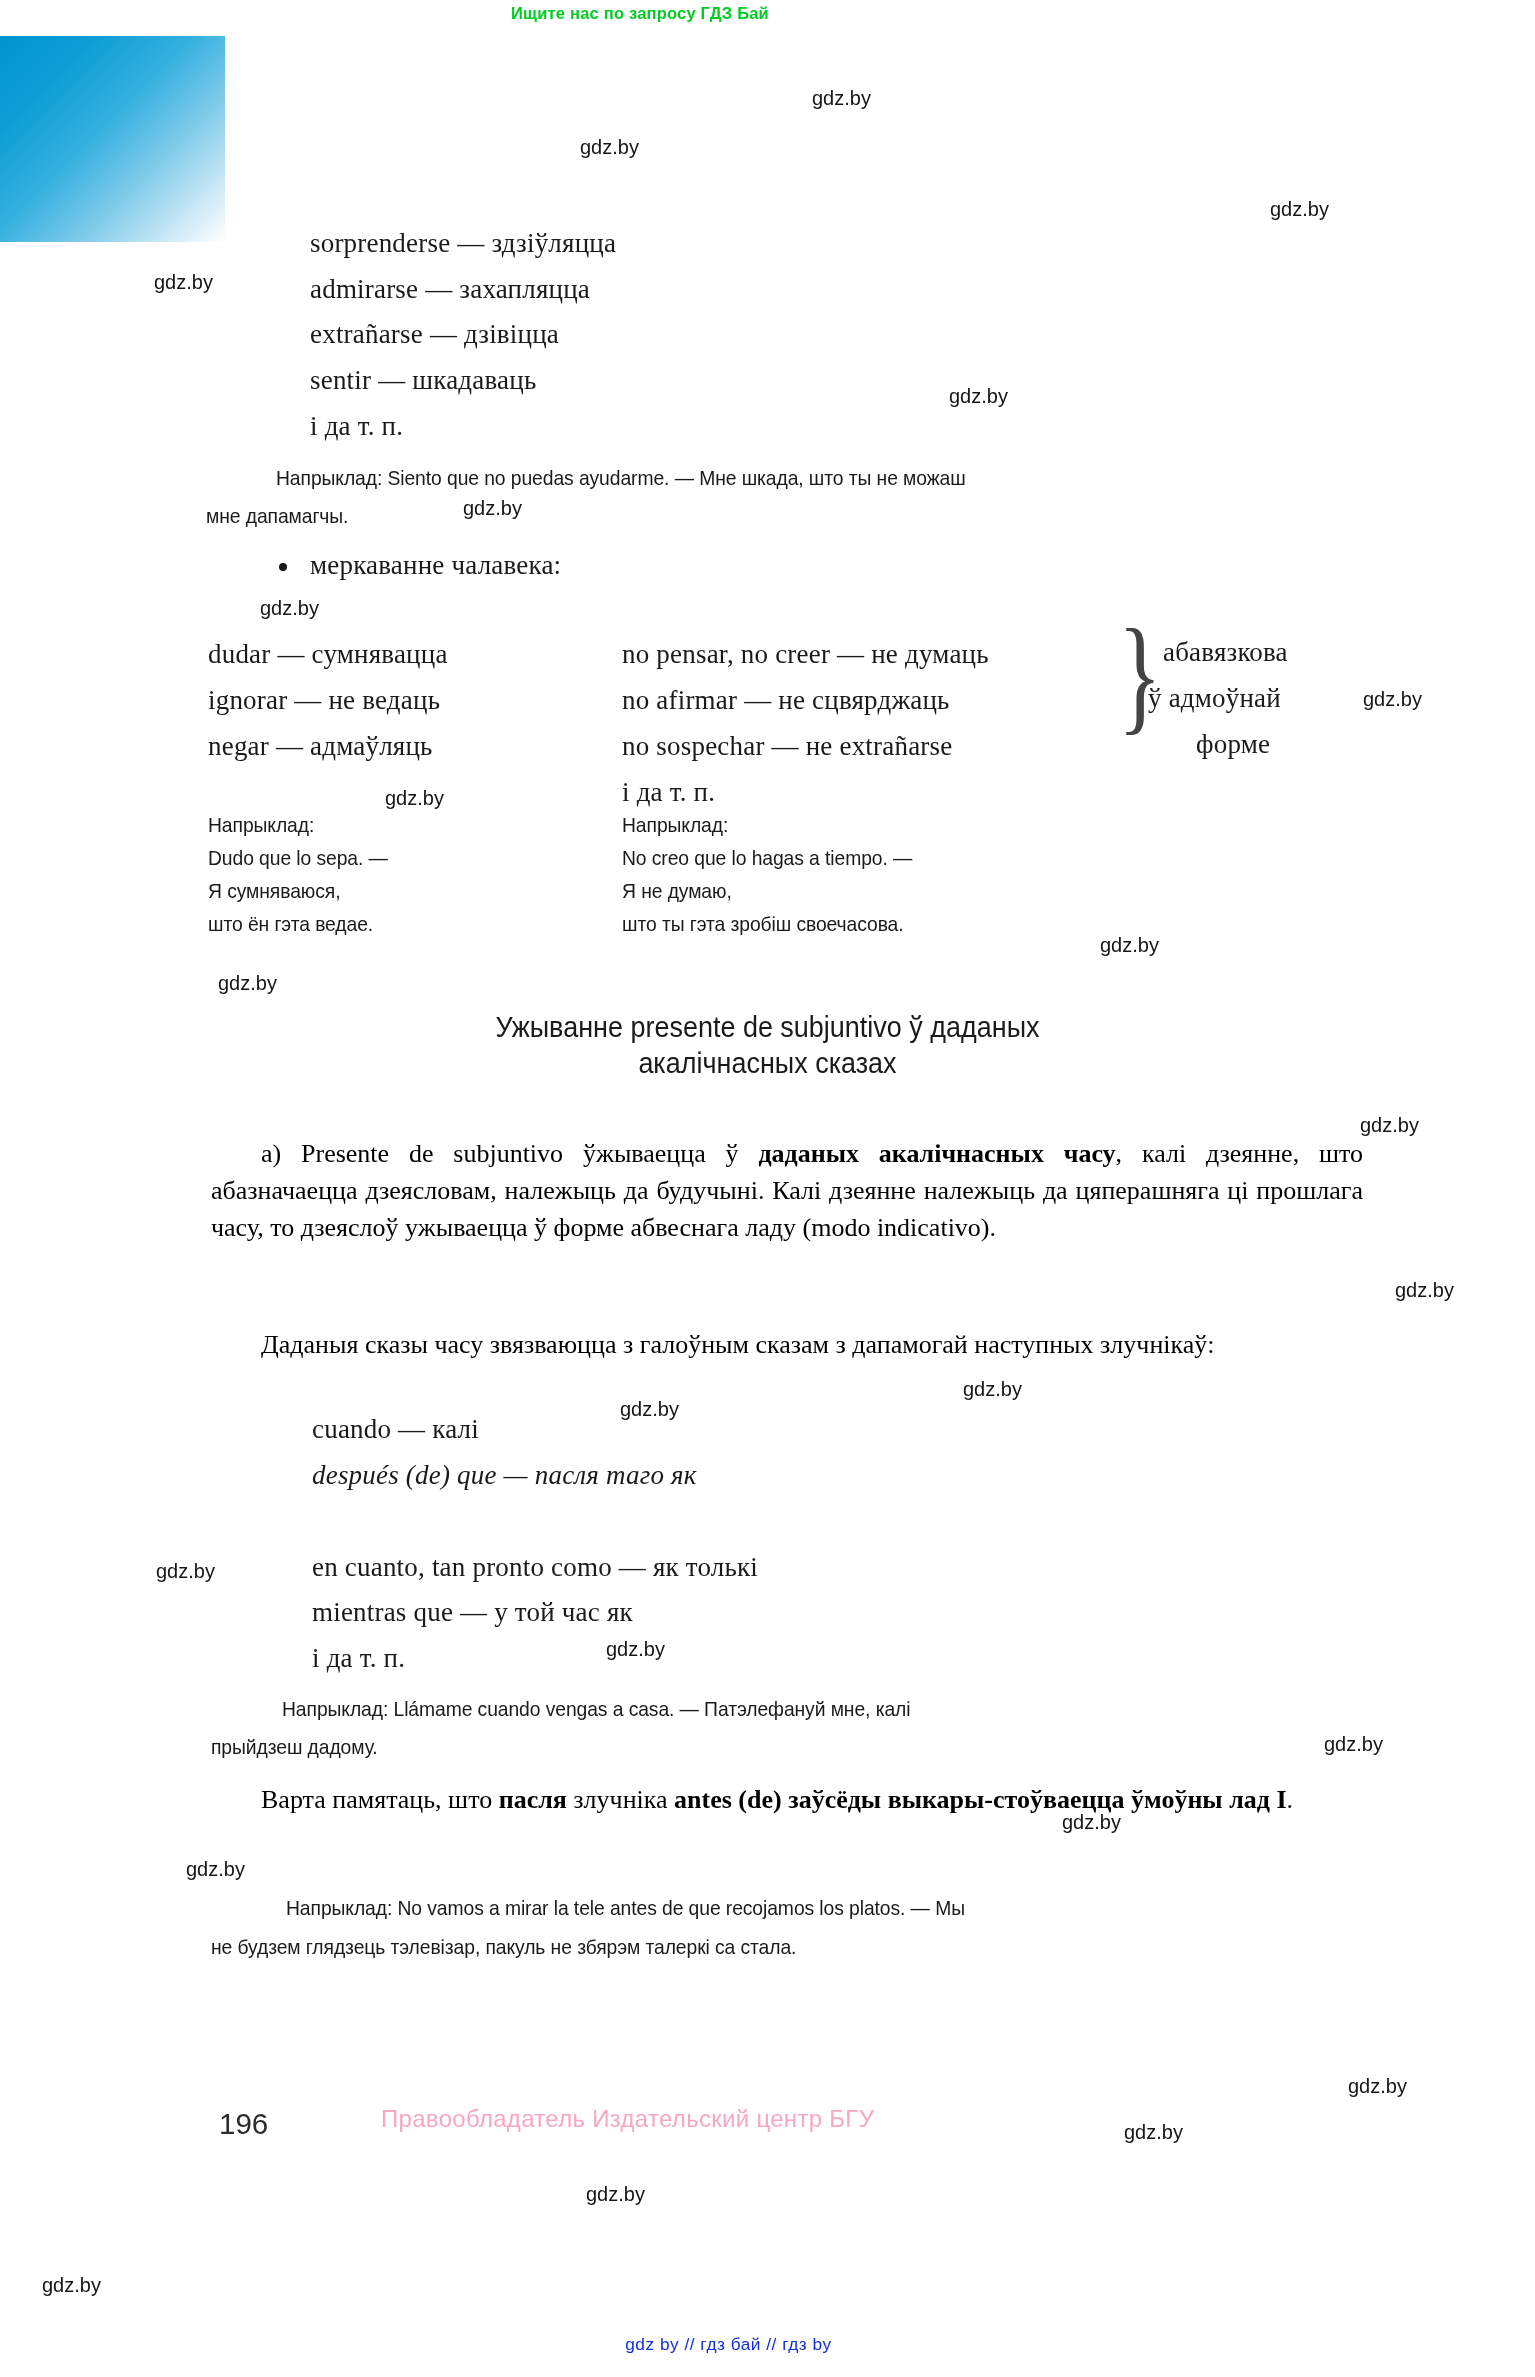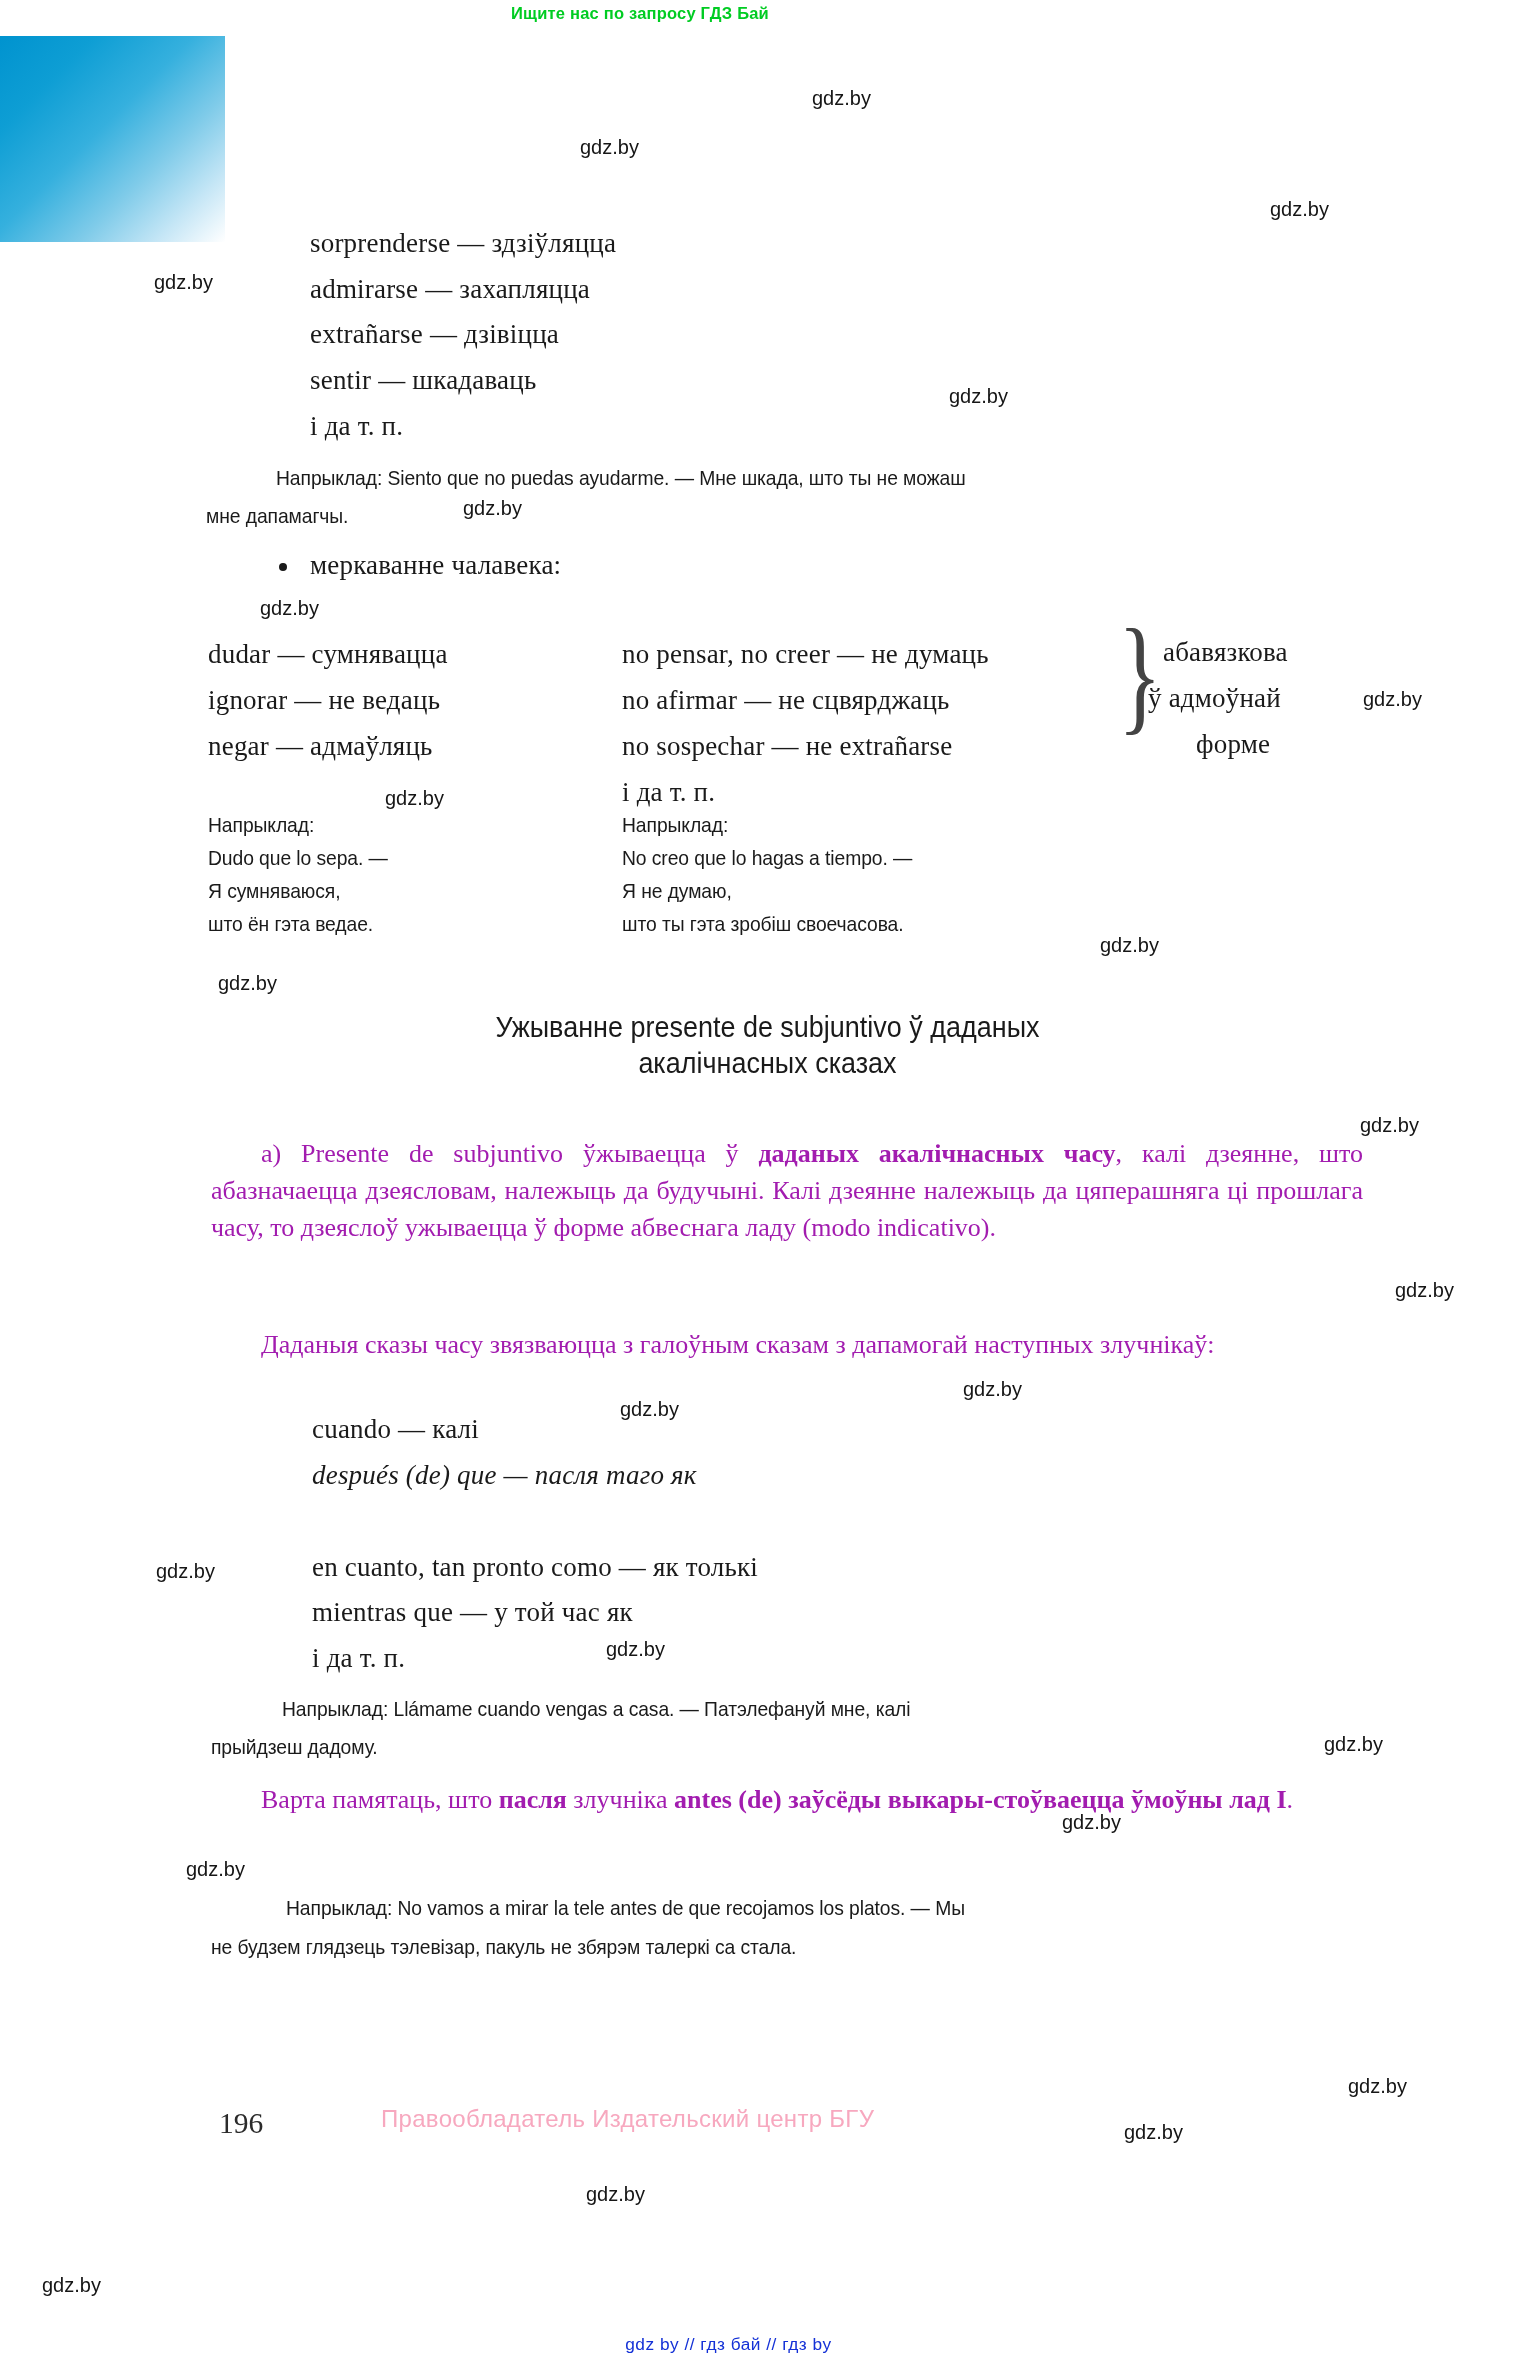--- a/index.html
+++ b/index.html
@@ -72,21 +72,21 @@
     transform-origin: left center;
     letter-spacing: -0.1px;
   }
 
   
   .para {
     font-size: 26px;
     line-height: 37px;
     white-space: normal;
     text-align: justify;
-    color: #a21caf;
+    color: #000000;
   }
   .para b { font-weight: bold; }
 
   
   .heading {
     font-family: "Liberation Sans", "DejaVu Sans", sans-serif;
     font-size: 29px;
     line-height: 36px;
     text-align: center;
     white-space: normal;
@@ -113,21 +113,21 @@
     font-weight: 300;
     transform: scaleX(.7);
     transform-origin: left top;
   }
 
   
   .page-number {
     position: absolute;
     font-size: 29.5px;
     color: #2b2b2b;
-    font-family: Liberation Serif, serif;
+    font-family: Liberation Sans, sans-serif;
   }
 
   
   .copyright {
     position: absolute;
     font-family: "Liberation Sans", "DejaVu Sans", sans-serif;
     font-size: 24px;
     color: #f7a8bf;
     letter-spacing: 0.3px;
     white-space: pre;

